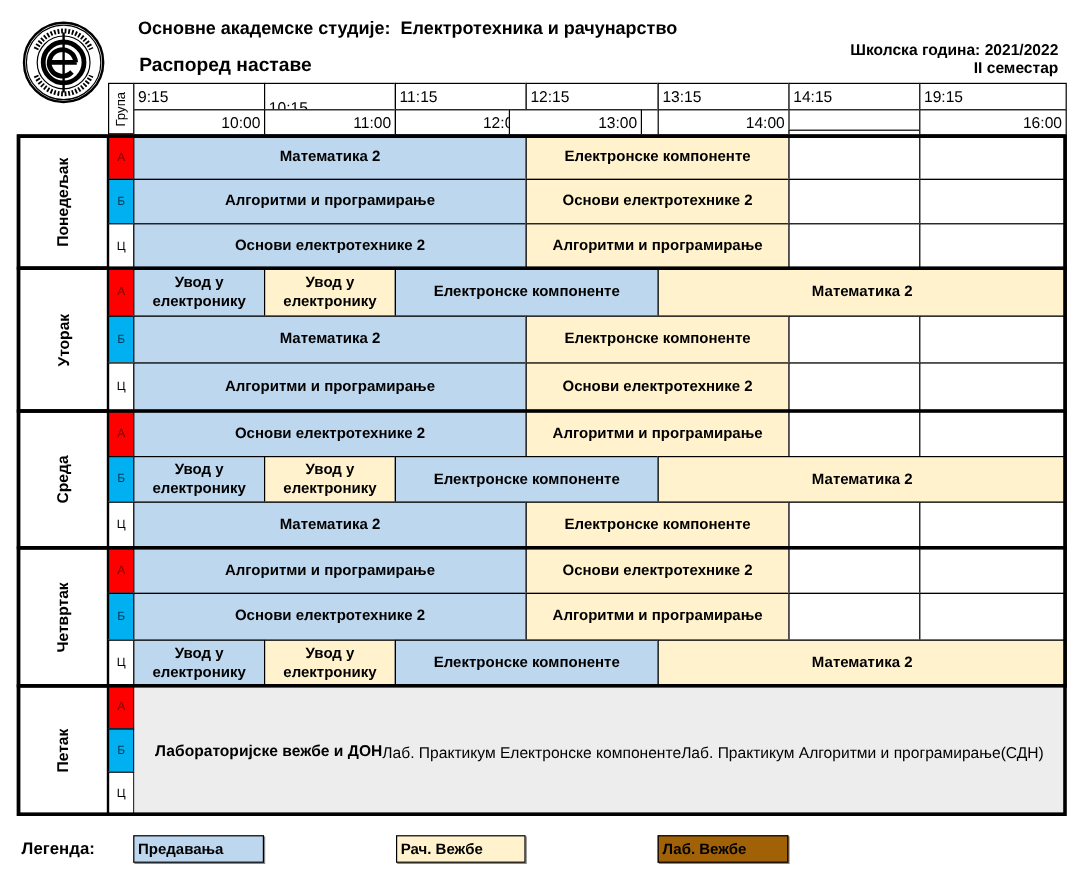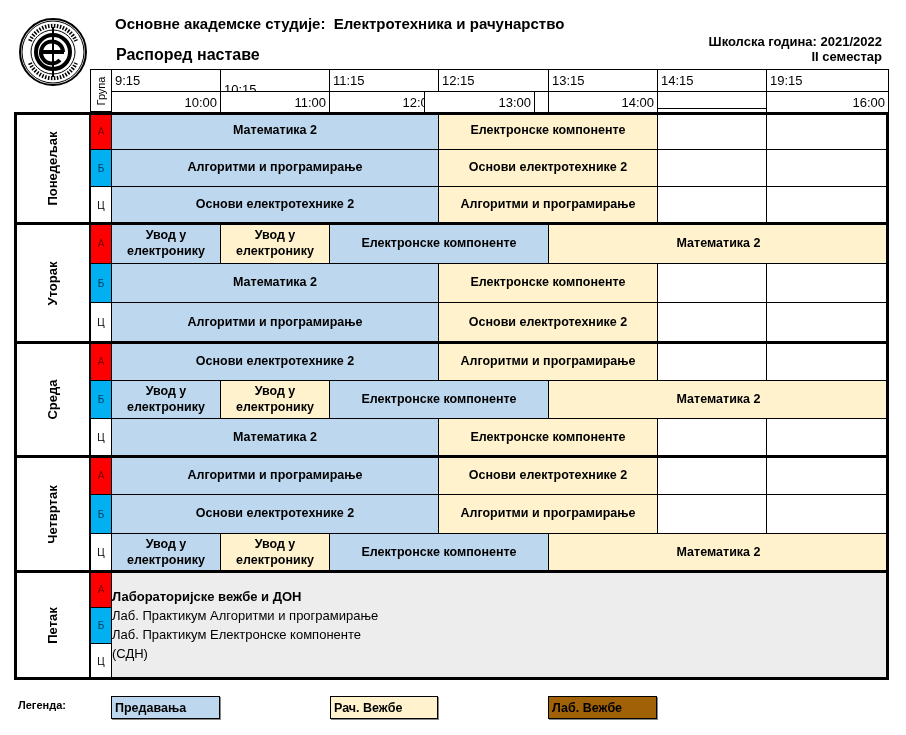--- a/index.html
+++ b/index.html
@@ -30,25 +30,25 @@
   .day span { transform: rotate(-90deg); font-size: 13px; font-weight: bold; white-space: nowrap; }
 
   .grp { position: absolute; left: 90px; width: 22px; border: 1.5px solid #000; display: flex; align-items: center; justify-content: center; font-size: 10px; }
   .grp.A { background: #ff0000; color: #7a0000; }
   .grp.B { background: #00b0f0; color: #003a5a; }
   .grp.C { background: #ffffff; color: #000; }
 
   .outer { position: absolute; left: 14px; top: 112px; width: 875px; height: 568px; border: 3px solid #000; pointer-events: none; }
   .day-sep { position: absolute; left: 14px; width: 875px; height: 3px; background: #000; }
 
-  .lab-block { position: absolute; left: 112px; top: 572px; width: 775px; height: 106px; background: #ededed; display: flex; flex-direction: column; justify-content: center; }
+  .lab-block { position: absolute; left: 112px; top: 572px; width: 775px; height: 106px; background: #ededed; display: flex; flex-direction: row; align-items: center; justify-content: center; }
   .lab-block .l-title { font-size: 13px; font-weight: bold; font-family: "Liberation Sans Narrow", "Liberation Sans", sans-serif; }
   .lab-block .l-line { font-size: 13px; margin-top: 4px; }
 
-  .legend-label { position: absolute; left: 18px; top: 699px; font-size: 11px; font-weight: bold; }
+  .legend-label { position: absolute; left: 18px; top: 699px; font-size: 14px; font-weight: bold; }
   .legend-item { position: absolute; top: 696px; height: 23px; border: 1.5px solid #000; font-size: 12.5px; font-weight: bold; display: flex; align-items: center; padding-left: 3px; box-shadow: 1px 1px 0 #888; }
 </style>
 </head>
 <body>
 
 <svg class="logo" viewBox="0 0 70 70">
   <circle cx="35" cy="35" r="33" fill="none" stroke="#000" stroke-width="2"></circle>
   <circle cx="35" cy="35" r="31" fill="none" stroke="#000" stroke-width="1"></circle>
   <circle cx="35" cy="35" r="22" fill="none" stroke="#000" stroke-width="1"></circle>
   <circle cx="35" cy="35" r="17" fill="none" stroke="#000" stroke-width="4"></circle>
@@ -158,22 +158,22 @@
     <div class="cell b ex" style="left: 548px; top: 533px; width: 341px; height: 39px;">Математика 2</div>
     <div class="day-sep" style="top: 455px;"></div>
     <div class="day" style="left: 14px; top: 571px; width: 77px; height: 109px;">
       <span>Петак</span>
     </div>
     <div class="grp A" style="left: 90px; top: 571px; width: 22px; height: 37px;">А</div>
     <div class="grp B" style="left: 90px; top: 607px; width: 22px; height: 37px;">Б</div>
     <div class="grp C" style="left: 90px; top: 643px; width: 22px; height: 37px;">Ц</div>
     <div class="lab-block">
       <div class="l-title">Лабораторијске вежбе и ДОН</div>
+      <div class="l-line">Лаб. Практикум Електронске компоненте</div>
       <div class="l-line">Лаб. Практикум Алгоритми и програмирање</div>
-      <div class="l-line">Лаб. Практикум Електронске компоненте</div>
       <div class="l-line">(СДН)</div>
     </div>
     <div class="day-sep" style="top: 570px;"></div>
     <div class="outer"></div>
   </div>
 
 <div class="legend-label">Легенда:</div>
 <div class="legend-item lec" style="left:111px;width:109px;">Предавања</div>
 <div class="legend-item ex" style="left:330px;width:108px;">Рач. Вежбе</div>
 <div class="legend-item lab" style="left:548px;width:109px;background:#a16207;">Лаб. Вежбе</div>

